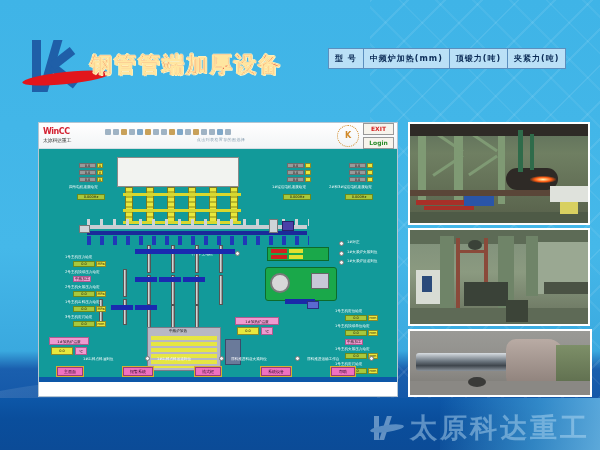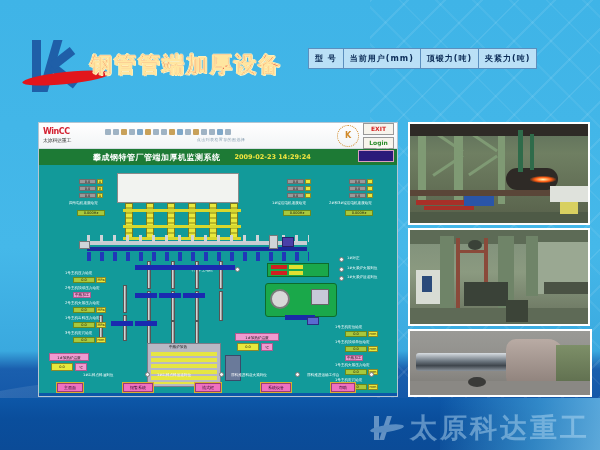--- a/index.html
+++ b/index.html
@@ -55,21 +55,21 @@
   .title-cn {
     position:absolute; left:90px; top:50px;
     font-size:22px; font-weight:bold; letter-spacing:2px;
     color:#e2161c;
     -webkit-text-stroke:0.6px #ffe6a0;
     text-shadow: 1px 1px 0 #fff2c2, -1px 0 0 #fff2c2, 0 -1px 0 #fff2c2, 1px 0 0 #fff2c2;
     white-space:nowrap;
   }
   
   .spec {
-    position:absolute; left:308px; top:48px;
+    position:absolute; left:328px; top:48px;
     border-collapse:collapse;
     background:rgba(255,255,255,.72);
     font-size:8px; color:#0a2a55;
   }
   .spec td, .spec th {
     border:1px solid #5c8fbe;
     padding:4px 6px;
     text-align:center;
     font-weight:bold;
     white-space:nowrap;
@@ -221,21 +221,21 @@
   <div class="kleg"></div>
     <div class="kleg2"></div>
   <div class="swoosh2"></div>
 </div>
 <div class="title-cn">钢管管端加厚设备</div>
 
 <table class="spec">
   <tbody>
       <tr>
     <th>型  号</th>
-    <th>当前用户(mm)</th>
+    <th>中频炉加热(mm)</th>
     <th>顶锻力(吨)</th>
     <th>夹紧力(吨)</th>
   </tr>
 </tbody>
   </table>
 
 <div class="hmi">
 
   <div class="hmi-top">
     <div class="wincc">
@@ -263,26 +263,20 @@
       </div>
       <div class="tb-sub">点击到表格置存的图选择</div>
     </div>
     <div class="gauge"></div>
     <div class="btns">
       <div class="btn-x">EXIT</div>
       <div class="btn-l">Login</div>
     </div>
   </div>
 
-  <div class="hmi-title">
-    <div class="t">攀成钢特管厂管端加厚机监测系统</div>
-    <div class="ts">2009-02-23  14:29:24</div>
-    <div class="userlbl">当前用户</div>
-    <div class="userbox"></div>
-  </div>
 
   <div class="mimic">
 
     <div class="mm box-white" style="left:78px;top:8px;width:122px;height:30px;"></div>
 
     <div class="mm heater" style="left:86px;top:38px;width:8px;height:36px;"></div>
     <div class="mm heater" style="left:107px;top:38px;width:8px;height:36px;"></div>
     <div class="mm heater" style="left:128px;top:38px;width:8px;height:36px;"></div>
     <div class="mm heater" style="left:149px;top:38px;width:8px;height:36px;"></div>
     <div class="mm heater" style="left:170px;top:38px;width:8px;height:36px;"></div>

